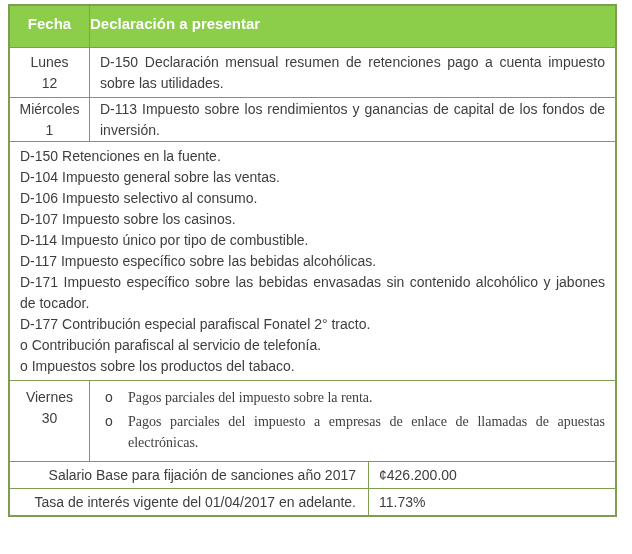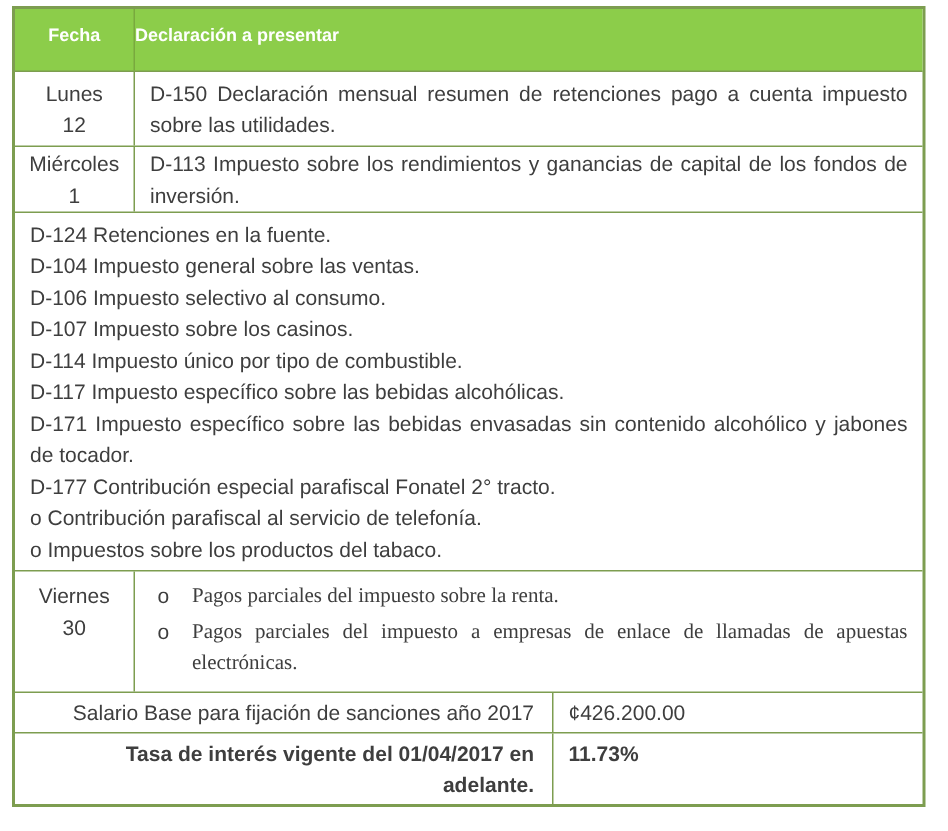--- a/index.html
+++ b/index.html
@@ -26,30 +26,30 @@
     box-sizing: border-box;
     color: #3e3e3e;
     font-size: 14px;
     line-height: 21px;
   }
   .row {
     display: flex;
     align-items: stretch;
     border-bottom: 1px solid #7d9d50;
   }
-  .tax-table > .footer-row:last-child { border-bottom: none; font-weight: bold; }
+  .tax-table > .footer-row:last-child { border-bottom: none; }
   
   .header-row {
     background: #8ccd4a;
     height: 41px;
   }
   .header-cell {
     color: #ffffff;
     font-weight: bold;
-    font-size: 12px;
+    font-size: 15px;
     text-align: center;
     padding-top: 7px;
     box-sizing: border-box;
   }
   
   .date-cell {
     flex: 0 0 80px;
     width: 80px;
     border-right: 1px solid #7d9d50;
     text-align: center;
@@ -123,21 +123,21 @@
           <div class="date-cell">
             <div class="line">Miércoles</div>
             <div class="line">1</div>
           </div>
           <div class="content-cell">
             <div class="line">D-113 Impuesto sobre los rendimientos y ganancias de capital de los fondos de inversión.</div>
           </div>
         </div>
         <div class="row sched-row">
           <div class="content-cell">
-            <div class="line">D-124 Retenciones en la fuente.</div>
+            <div class="line">D-150 Retenciones en la fuente.</div>
             <div class="line">D-104 Impuesto general sobre las ventas.</div>
             <div class="line">D-106 Impuesto selectivo al consumo.</div>
             <div class="line">D-107 Impuesto sobre los casinos.</div>
             <div class="line">D-114 Impuesto único por tipo de combustible.</div>
             <div class="line">D-117 Impuesto específico sobre las bebidas alcohólicas.</div>
             <div class="line">D-171 Impuesto específico sobre las bebidas envasadas sin contenido alcohólico y jabones de tocador.</div>
             <div class="line">D-177 Contribución especial parafiscal Fonatel 2° tracto.</div>
             <div class="line">o Contribución parafiscal al servicio de telefonía.</div>
             <div class="line">o Impuestos sobre los productos del tabaco.</div>
           </div>

